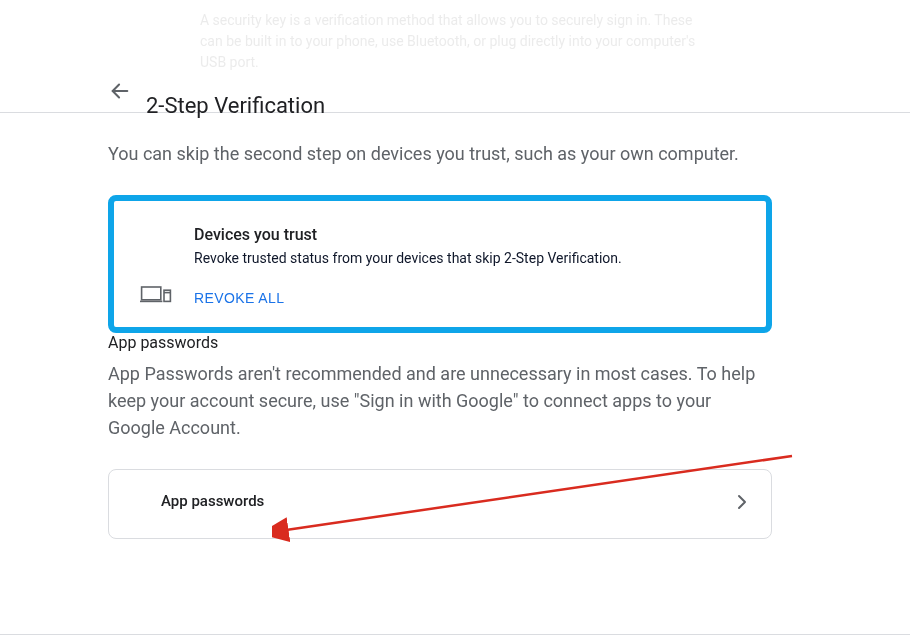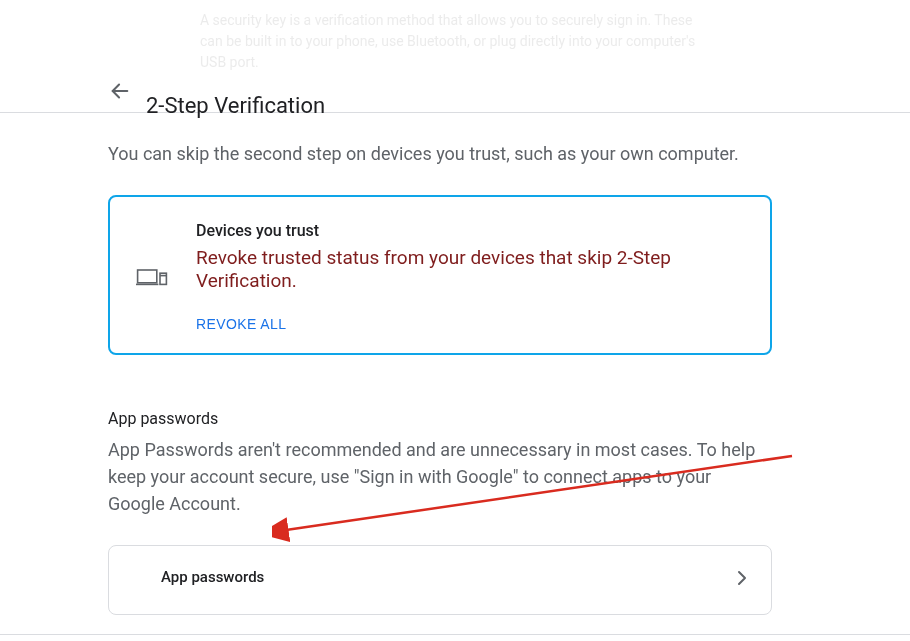--- a/index.html
+++ b/index.html
@@ -67,58 +67,58 @@
       color: #202124;
       margin-bottom: 8px;
     }
     .section-sub {
       font-size: 18px;
       color: #5f6368;
       line-height: 1.5;
       margin-bottom: 28px;
     }
     .card {
-      border: 2px solid #0ea5e9;
+      border: 6px solid #0ea5e9;
       border-radius: 8px;
       padding: 24px 24px 20px 24px;
       display: flex;
-      align-items: center;
-      gap: 26px;
+      align-items: flex-end;
+      gap: 20px;
       background: #fff;
     }
     .card-icon {
       width: 36px;
       display: flex;
       justify-content: center;
       color: #5f6368;
       padding-top: 2px;
     }
     .card-body { flex: 1; }
     .card-title {
       font-size: 16px;
       font-weight: 500;
       color: #202124;
       margin-bottom: 6px;
     }
     .card-desc {
-      font-size: 19px;
-      color: #7f1d1d;
+      font-size: 14px;
+      color: #0f172a;
       margin-bottom: 22px;
     }
     .revoke-btn {
       font-size: 14px;
       font-weight: 500;
       color: #1a73e8;
       letter-spacing: 0.4px;
       cursor: pointer;
       background: none;
       border: none;
       padding: 0;
     }
-    .section2 { margin-top: 54px; }
+    .section2 { }
     .card2 {
       border: 1px solid #dadce0;
       border-radius: 8px;
       padding: 22px 24px 22px 52px;
       display: flex;
       align-items: center;
       cursor: pointer;
       background: #fff;
     }
     .card2-body { flex: 1; }

